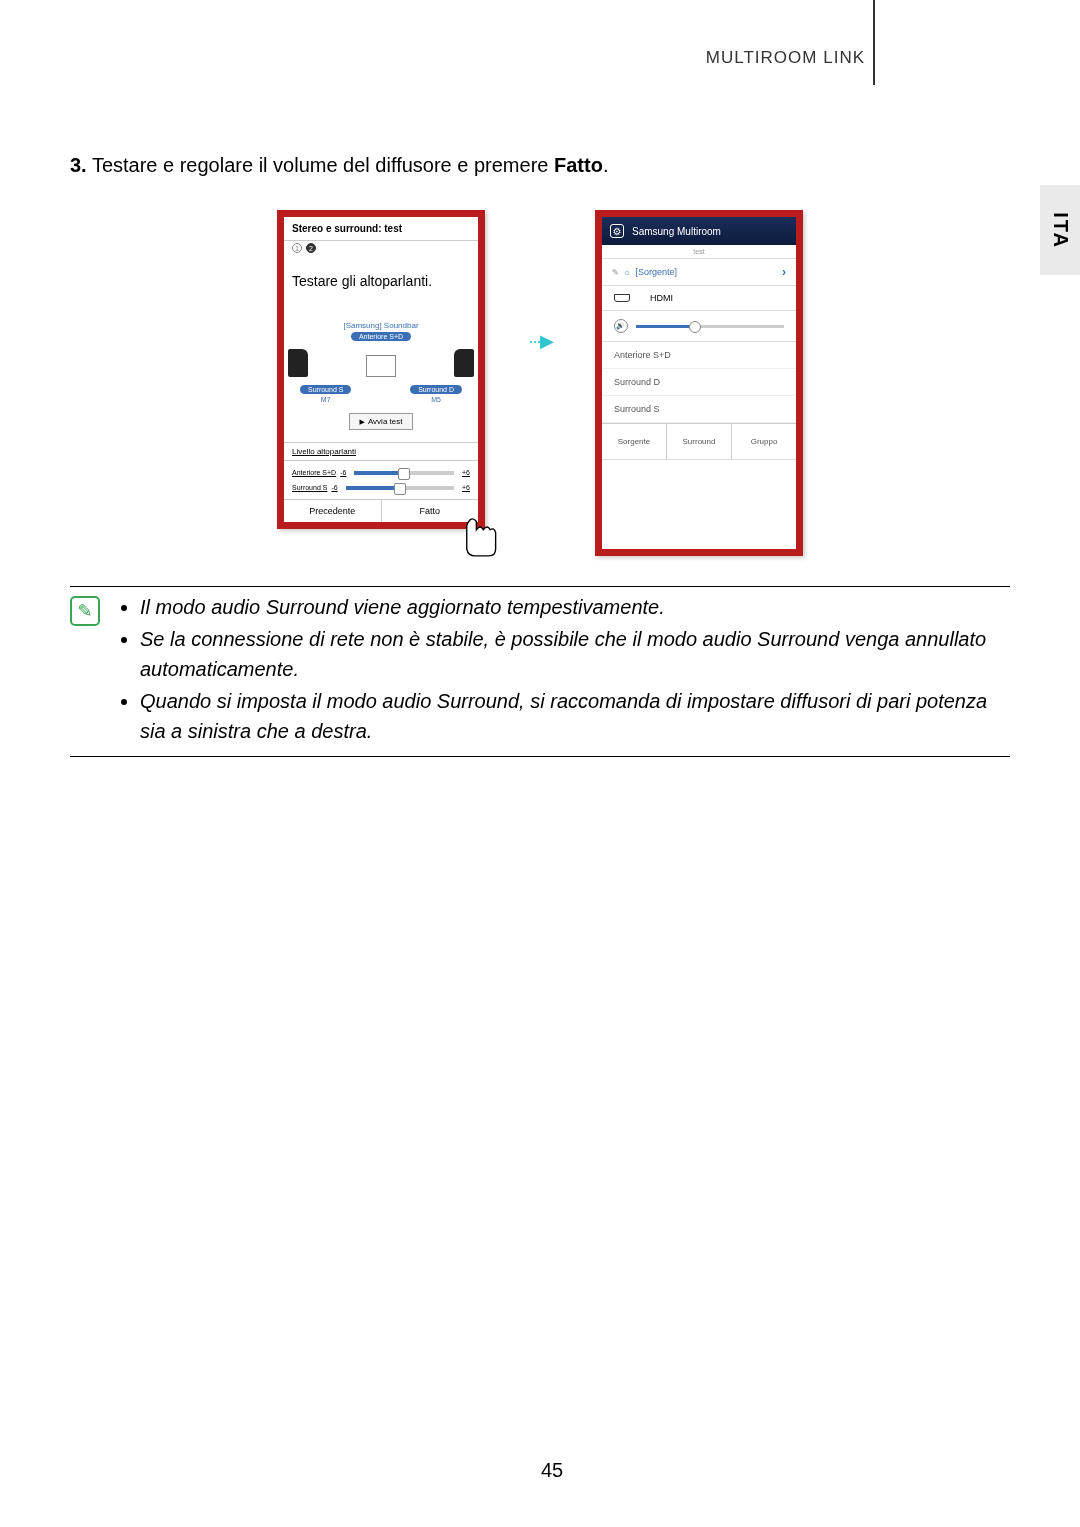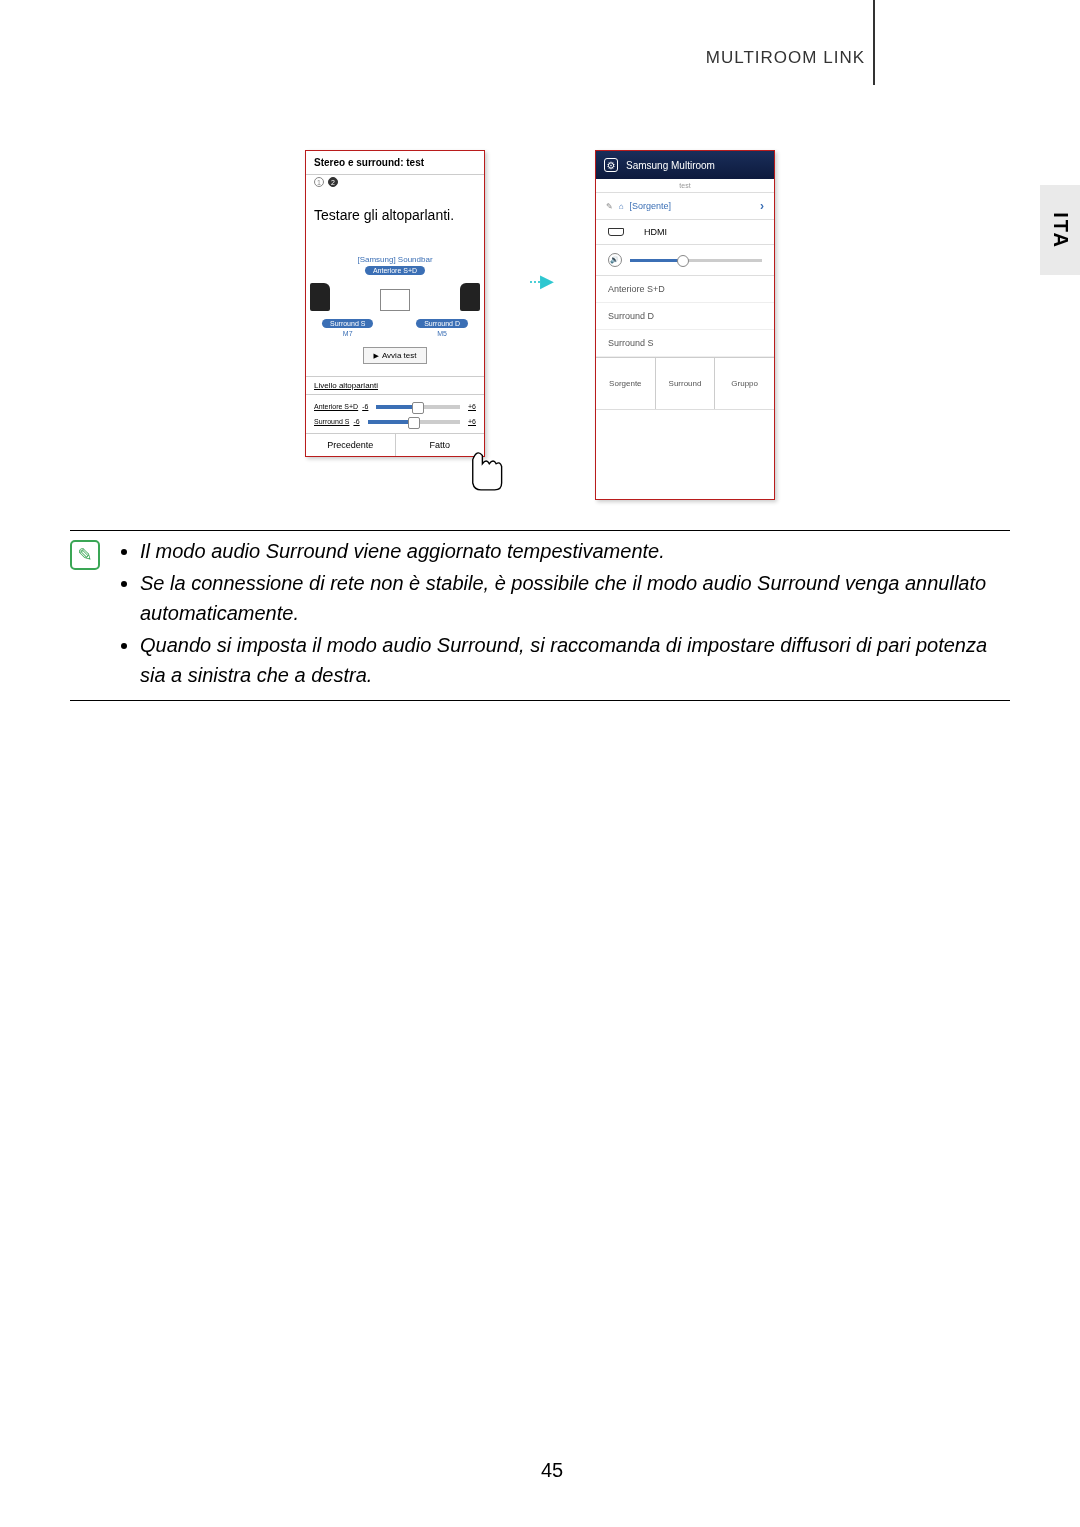--- a/index.html
+++ b/index.html
@@ -49,22 +49,22 @@
   .step .num { font-weight: bold; }
   .step .bold { font-weight: bold; }
   .screens {
     display: flex;
     justify-content: center;
     align-items: flex-start;
     gap: 40px;
     margin-bottom: 30px;
   }
   .phone {
-    width: 180px;
-    border: 1px solid #b91c1c;
+    width: 208px;
+    border: 7px solid #b91c1c;
     background: #fff;
     box-shadow: 2px 2px 4px rgba(0,0,0,0.2);
     font-size: 9px;
     position: relative;
   }
   .p1-title { padding: 6px 8px; font-size: 10px; font-weight: bold; border-bottom: 1px solid #ccc; }
   .p1-icons { display: flex; gap: 4px; justify-content: flex-start; padding: 2px 8px; }
   .p1-icons span { width: 10px; height: 10px; border-radius: 50%; border: 1px solid #888; display: inline-block; font-size: 7px; text-align: center; line-height: 10px; color: #888; }
   .p1-sub { padding: 4px 8px 0 8px; font-size: 14px; margin-top: 14px; }
   .p1-center { text-align: center; padding: 4px; }
@@ -101,21 +101,21 @@
   .p2-group .pen { font-size: 8px; color: #888; }
   .chev { color: #3b6fb5; font-size: 12px; font-weight: bold; }
   .p2-row { padding: 7px 12px; border-bottom: 1px solid #ddd; font-size: 9px; display: flex; align-items: center; gap: 20px; }
   .hdmi-ic { width: 16px; height: 8px; border: 1px solid #333; border-radius: 0 0 3px 3px; display: inline-block; }
   .vol-row { padding: 8px 12px; display: flex; align-items: center; gap: 8px; border-bottom: 1px solid #ddd; }
   .vol-ic { width: 14px; height: 14px; border: 1px solid #888; border-radius: 50%; font-size: 7px; display: flex; align-items: center; justify-content: center; }
   .vol-slider { flex: 1; height: 3px; background: linear-gradient(to right,#3b6fb5 40%,#ccc 40%); position: relative; }
   .vol-slider::after { content:""; position:absolute; left:40%; top:-4px; width:10px; height:10px; background:#fff; border:1px solid #888; border-radius:50%; transform:translateX(-50%); }
   .p2-list { padding: 8px 12px; font-size: 9px; border-bottom: 1px solid #eee; color: #555; }
   .p2-tabs { display: flex; border-top: 1px solid #ccc; }
-  .p2-tabs > div { flex: 1; text-align: center; padding: 21px 2px; font-size: 8px; color: #555; border-right: 1px solid #ccc; }
+  .p2-tabs > div { flex: 1; text-align: center; padding: 13px 2px; font-size: 8px; color: #555; border-right: 1px solid #ccc; }
   .p2-tabs > div:last-child { border-right: none; }
   .p2-blank { height: 90px; border-top: 1px solid #ddd; }
   .note-box { position: relative; margin-top: 10px; }
   .hr { height: 1px; background: #000; width: 100%; }
   .note-content { display: flex; align-items: flex-start; gap: 20px; padding: 5px 0 8px 0; }
   .note-icon { width: 30px; height: 30px; border: 2px solid #3aa655; border-radius: 5px; display: flex; align-items: center; justify-content: center; color: #3aa655; font-size: 18px; flex-shrink: 0; margin-top: 4px; }
   .note-list { font-size: 20px; line-height: 1.5; padding-left: 20px; }
   .note-list li { list-style: disc; margin-bottom: 2px; font-style: italic; }
   .pagenum { position: absolute; bottom: 45px; left: 12px; width: 100%; text-align: center; font-size: 20px; }
 </style>
@@ -123,20 +123,24 @@
 <body>
 
 <div class="header-rule"></div>
 <div class="header">MULTIROOM LINK</div>
 
 <div class="side-tab">
   <span>ITA</span>
 </div>
 
 <div class="content">
+  <p class="step">
+    <span class="num">3.</span>
+    <span>Testare e regolare il volume del diffusore e premere </span><span class="bold">Fatto</span><span>.</span>
+  </p>
 
   <div class="screens">
 
     <div class="phone">
       <div class="p1-title">Stereo e surround: test</div>
       <div class="p1-icons">
           <span>1</span>
           <span style="background:#333;color:#fff;border-color:#333">2</span>
         </div>
       <div class="p1-sub">Testare gli altoparlanti.</div>

